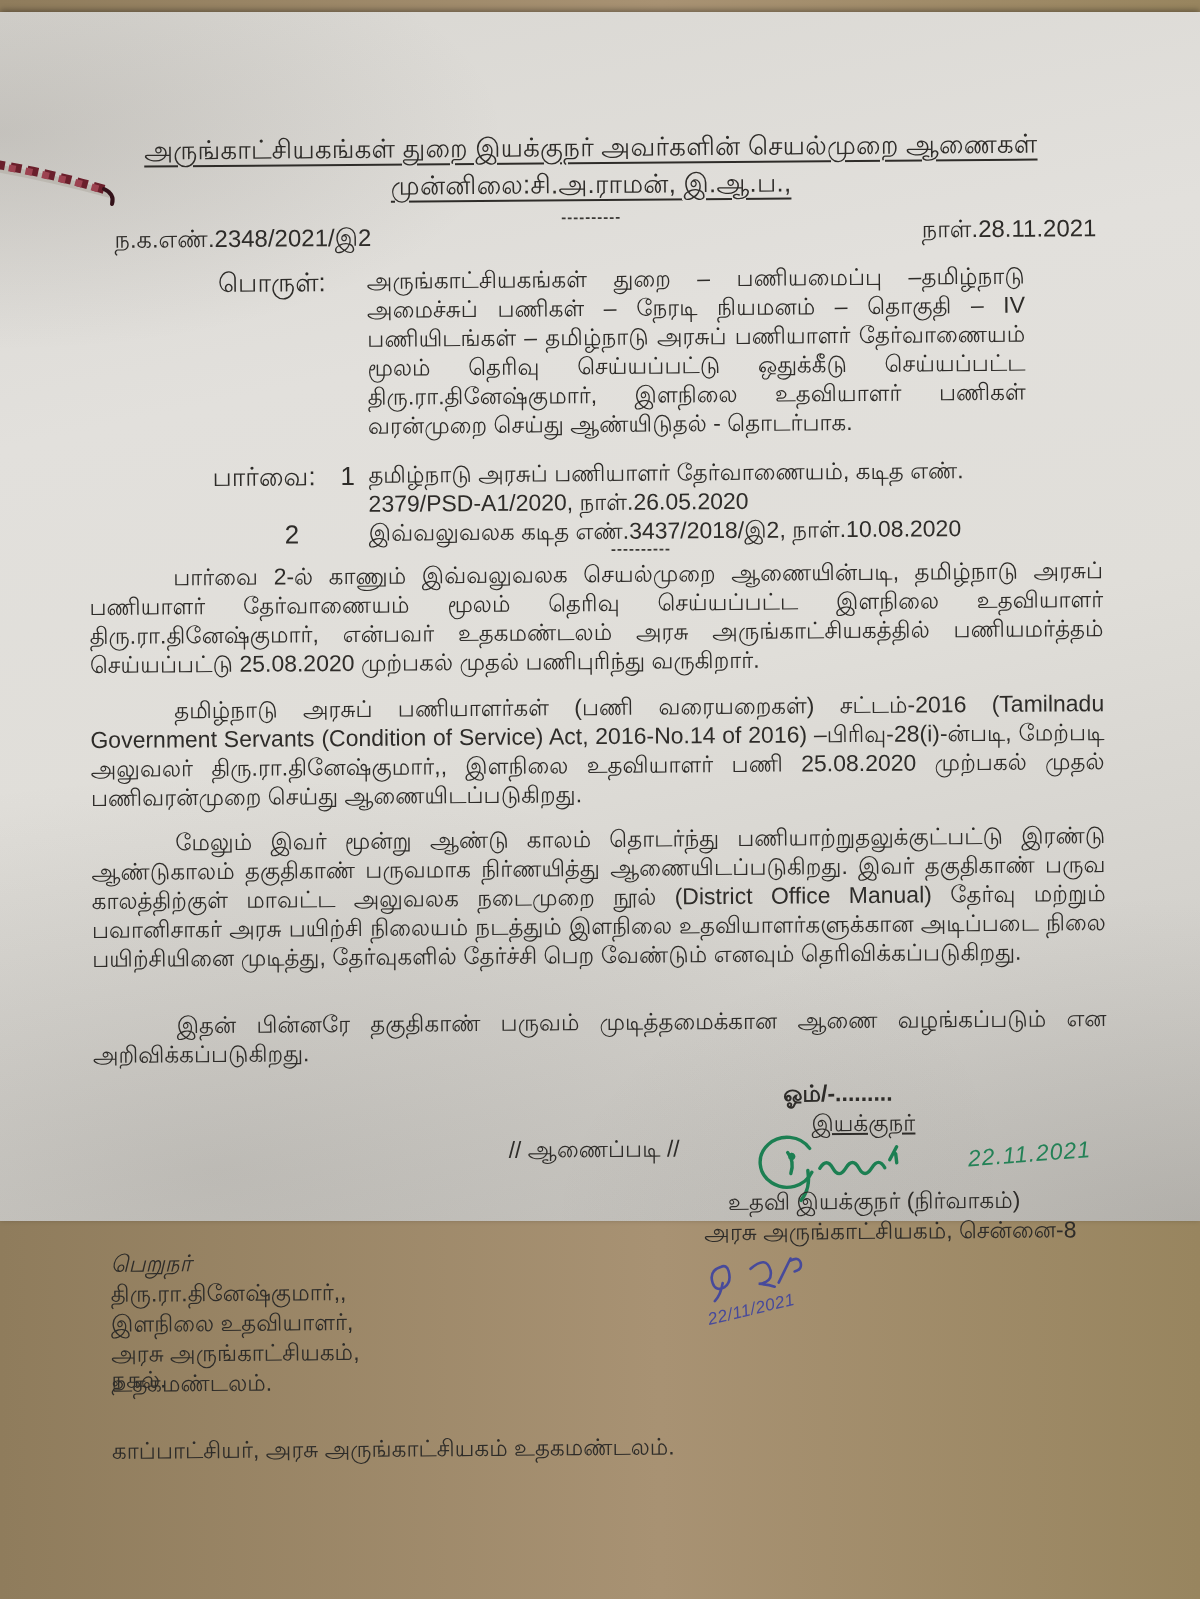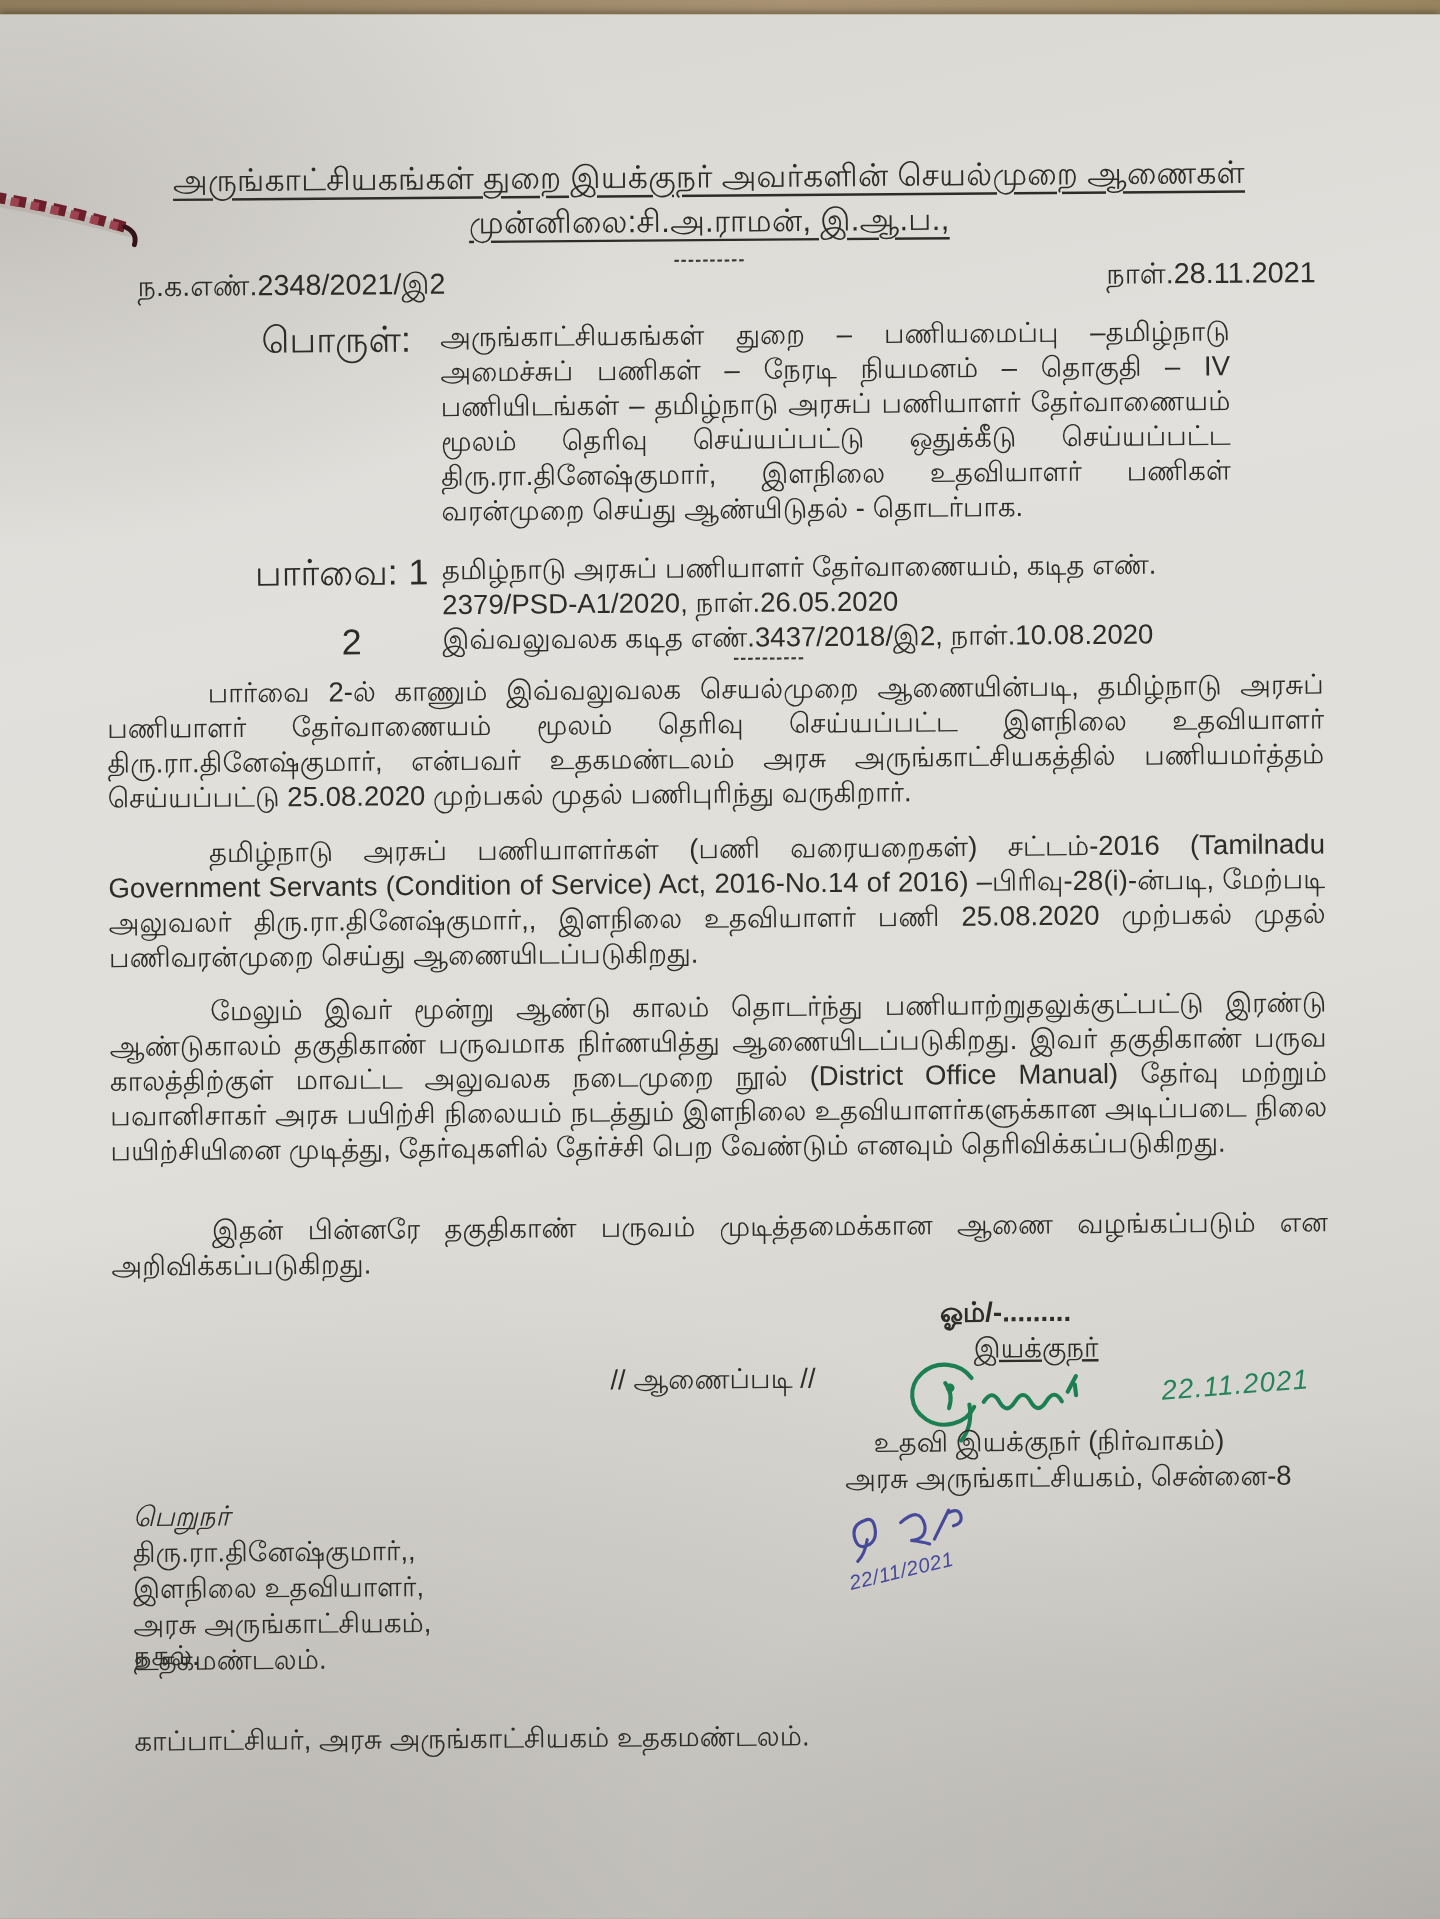--- a/index.html
+++ b/index.html
@@ -4,37 +4,37 @@
 <style>
   html,body{margin:0;padding:0;}
   body{
     width:1200px;height:1599px;overflow:hidden;
     background:linear-gradient(90deg,#8f7c5c,#a89273 55%,#98855f);
     font-family:"Liberation Sans", sans-serif;
     -webkit-font-smoothing:antialiased;
   }
   .photo{position:relative;width:1200px;height:1599px;}
   .paper{
-    position:absolute;left:0;top:12px;width:1200px;height:1587px;
+    position:absolute;left:0;top:12px;width:1200px;height:1209px;
     background:
       radial-gradient(120% 60% at 18% 96%, rgba(60,55,48,.14), rgba(0,0,0,0) 55%),
       radial-gradient(90% 45% at 100% 100%, rgba(60,55,48,.16), rgba(0,0,0,0) 60%),
       radial-gradient(70% 30% at 0% 10%, rgba(90,85,78,.18), rgba(0,0,0,0) 60%),
       linear-gradient(168deg,#d9d7d2 0%,#e2e0dc 30%,#e0ded9 55%,#d3d1cc 80%,#c8c6c1 100%);
     box-shadow:0 -2px 6px rgba(0,0,0,.35);
   }
   .content{position:absolute;inset:0;transform:rotate(-0.45deg);transform-origin:600px 420px;color:#2e2c29;}
   .abs{position:absolute;}
   .tt{font-size:26px;letter-spacing:.2px;text-align:center;width:1170px;left:8px;}
   .tt span{text-decoration:underline;text-underline-offset:6px;text-decoration-thickness:2px;}
   .divider{font-size:15px;font-weight:bold;letter-spacing:1px;color:#3a3835;}
   .meta{font-size:24px;}
   .body-txt{font-size:23px;line-height:29px;text-align:justify;}
   .para{left:88px;width:1014px;text-indent:84px;}
-  .lbl{font-size:30px;}
+  .lbl{font-size:26px;}
   .sig{font-size:23px;}
   .recip{font-size:23px;line-height:30px;}
   .green-date{color:#1c7f52;font-size:23px;font-style:italic;transform:rotate(-4deg);letter-spacing:1px;opacity:.95;}
   .blue-date{color:#474a9b;font-size:17px;font-style:italic;transform:rotate(-13deg);letter-spacing:.5px;}
   svg{display:block;}
 </style>
 </head>
 <body>
 
 <div class="photo">

